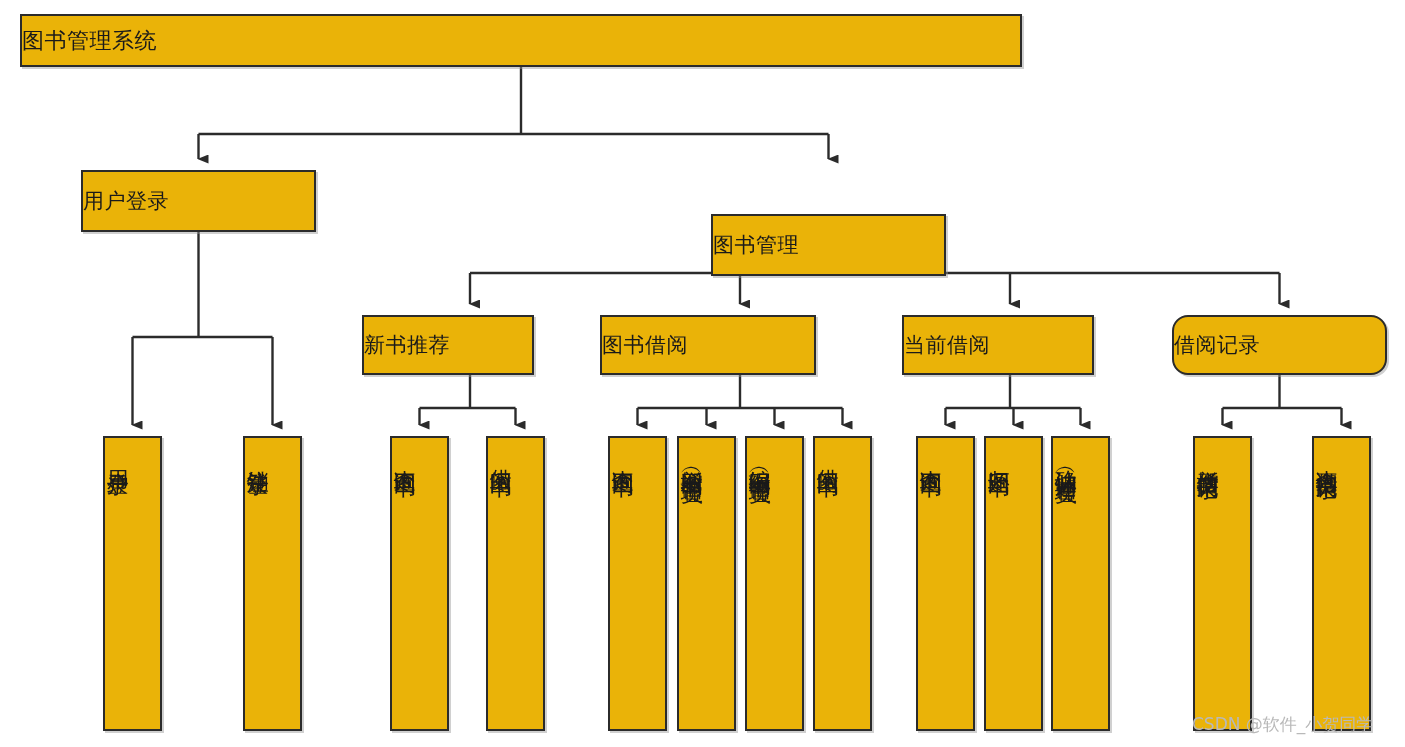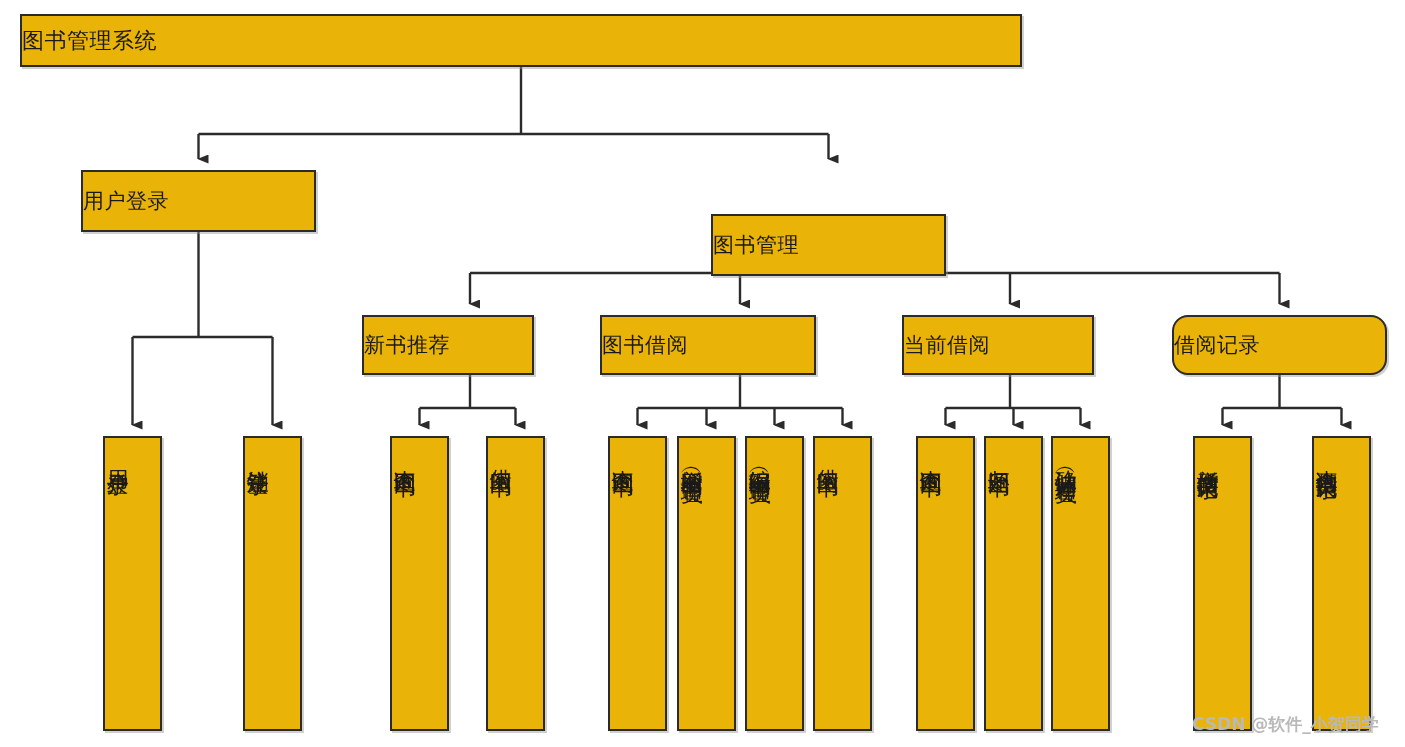--- a/index.html
+++ b/index.html
@@ -59,21 +59,20 @@
   .node.root .node-label {
     font-size: 22px;
   }
   #watermark {
     position: absolute;
     color: #b9b9b9;
     font-size: 17px;
     white-space: nowrap;
     z-index: 5;
     font-family: "DejaVu Sans", "Liberation Sans", sans-serif;
-    font-weight: bold;
   }
 </style>
 </head>
 <body>
 
 <div id="canvas">
   <svg id="edges" viewBox="0 0 1405 747">
     <defs>
       <marker id="arrow" markerWidth="9" markerHeight="11" refX="4.5" refY="10" orient="auto" markerUnits="userSpaceOnUse">
         <path d="M0,0 L9,0 L4.5,11 Z" fill="#2b2b2b"></path>

